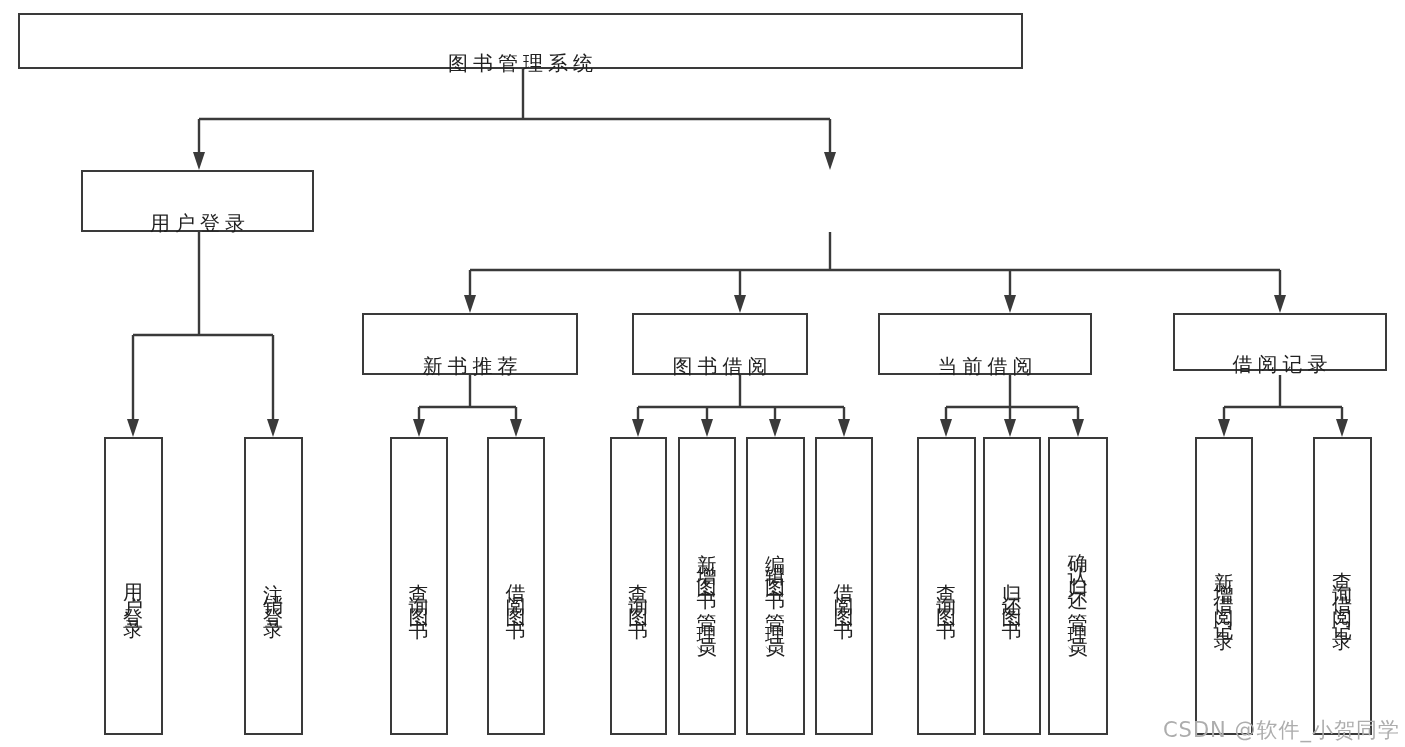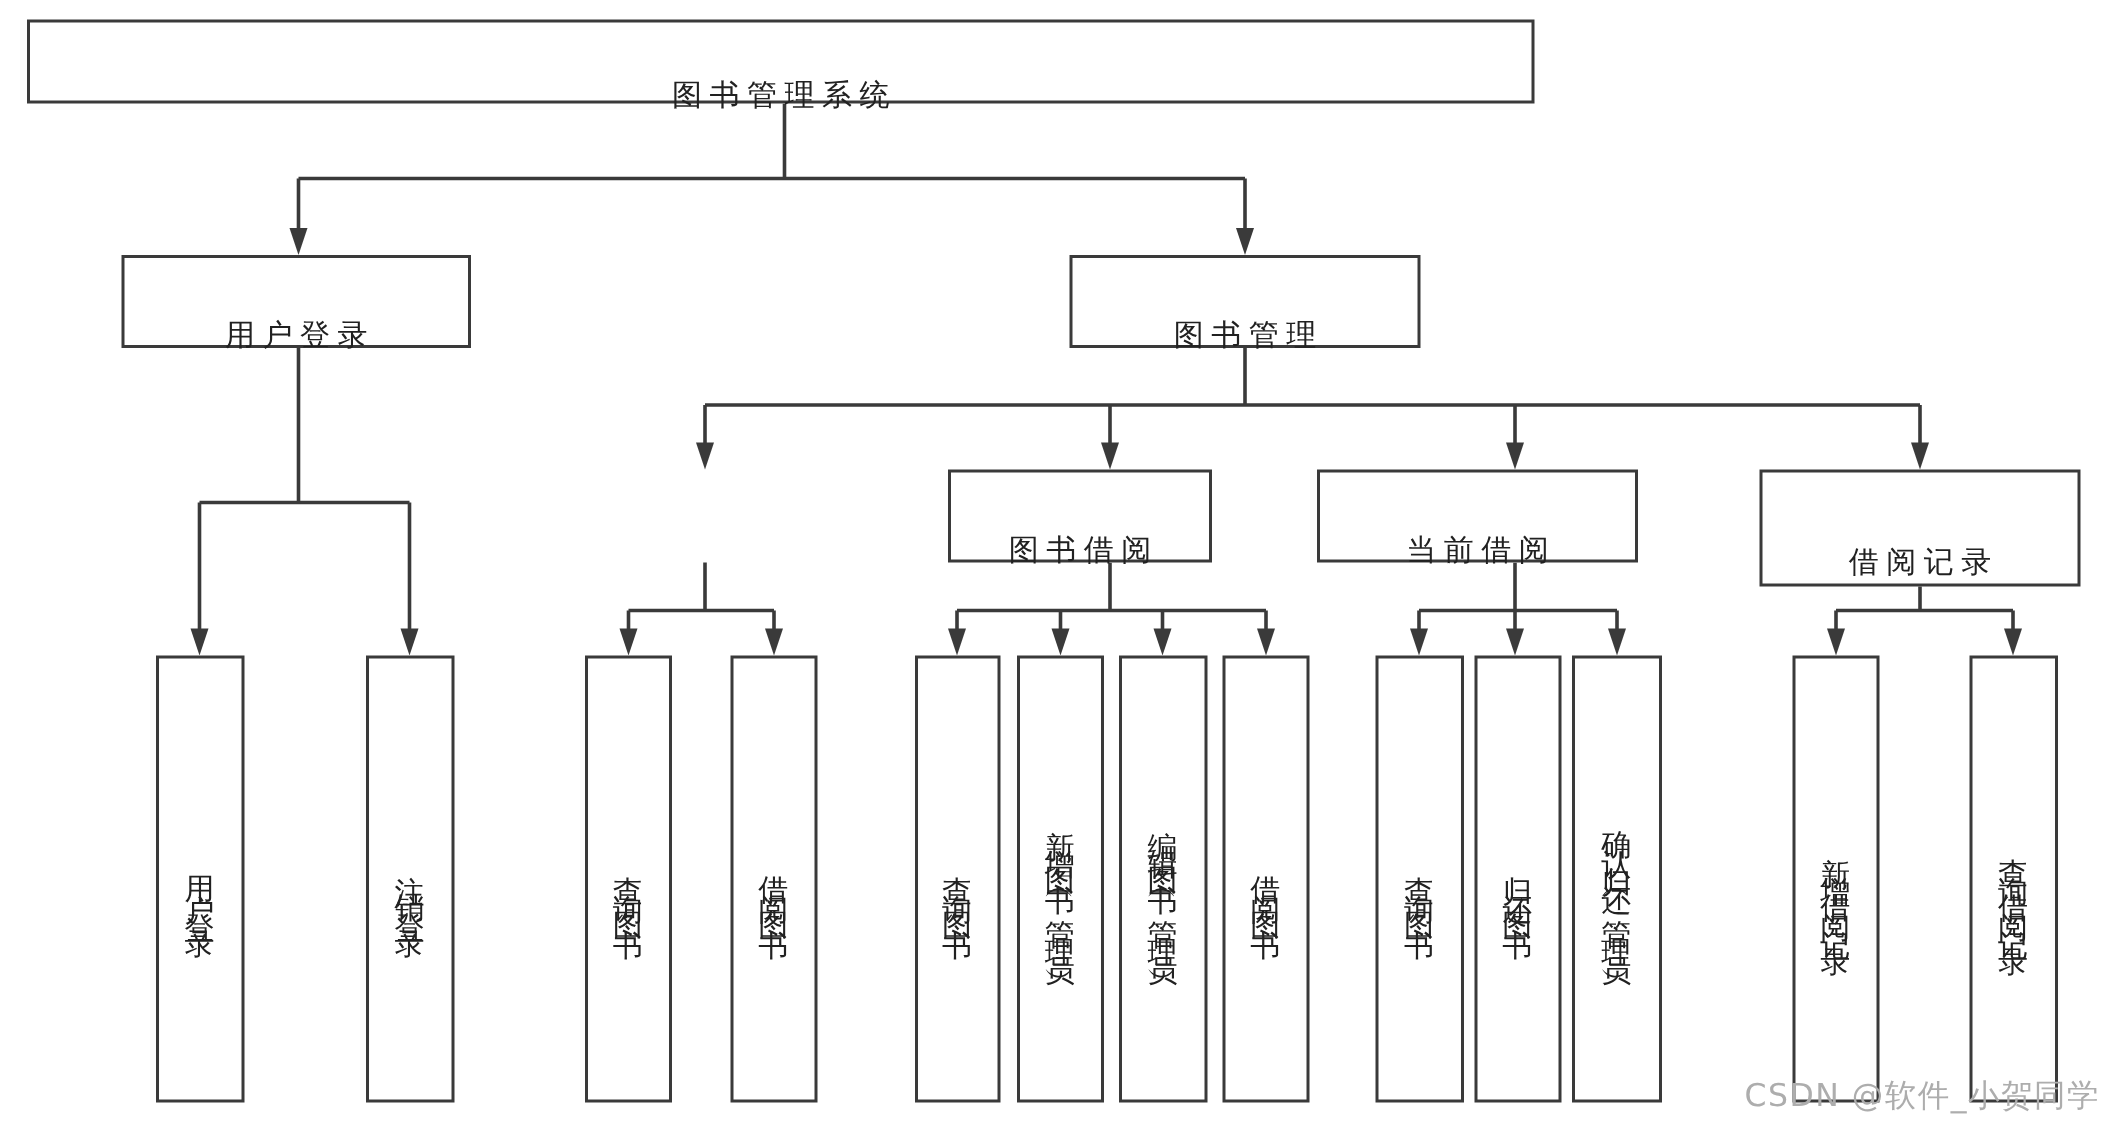--- a/index.html
+++ b/index.html
@@ -92,31 +92,31 @@
     </g>
   </svg>
 
   <div class="hnode" style="left:18px;top:13px;width:1005px;height:56px">
     <span class="hlabel">图书管理系统</span>
   </div>
 
   <div class="hnode" style="left:81px;top:170px;width:233px;height:62px">
     <span class="hlabel">用户登录</span>
   </div>
-  <div class="hnode" style="left:713px;top:170px;width:234px;height:62px">
-    <span class="hlabel">图书管理</span>
+
+  <div class="hnode" style="left:362px;top:313px;width:216px;height:62px">
+    <span class="hlabel">新书推荐</span>
   </div>
-
   <div class="hnode" style="left:632px;top:313px;width:176px;height:62px">
     <span class="hlabel">图书借阅</span>
   </div>
   <div class="hnode" style="left:878px;top:313px;width:214px;height:62px">
     <span class="hlabel">当前借阅</span>
   </div>
-  <div class="hnode" style="left:1173px;top:313px;width:214px;height:78px">
+  <div class="hnode" style="left:1173px;top:313px;width:214px;height:58px">
     <span class="hlabel">借阅记录</span>
   </div>
 
   <div class="vnode" style="left:104px;top:437px;width:59px;height:298px">
     <span class="vtext">用户登录</span>
   </div>
   <div class="vnode" style="left:244px;top:437px;width:59px;height:298px">
     <span class="vtext">注销登录</span>
   </div>
 

